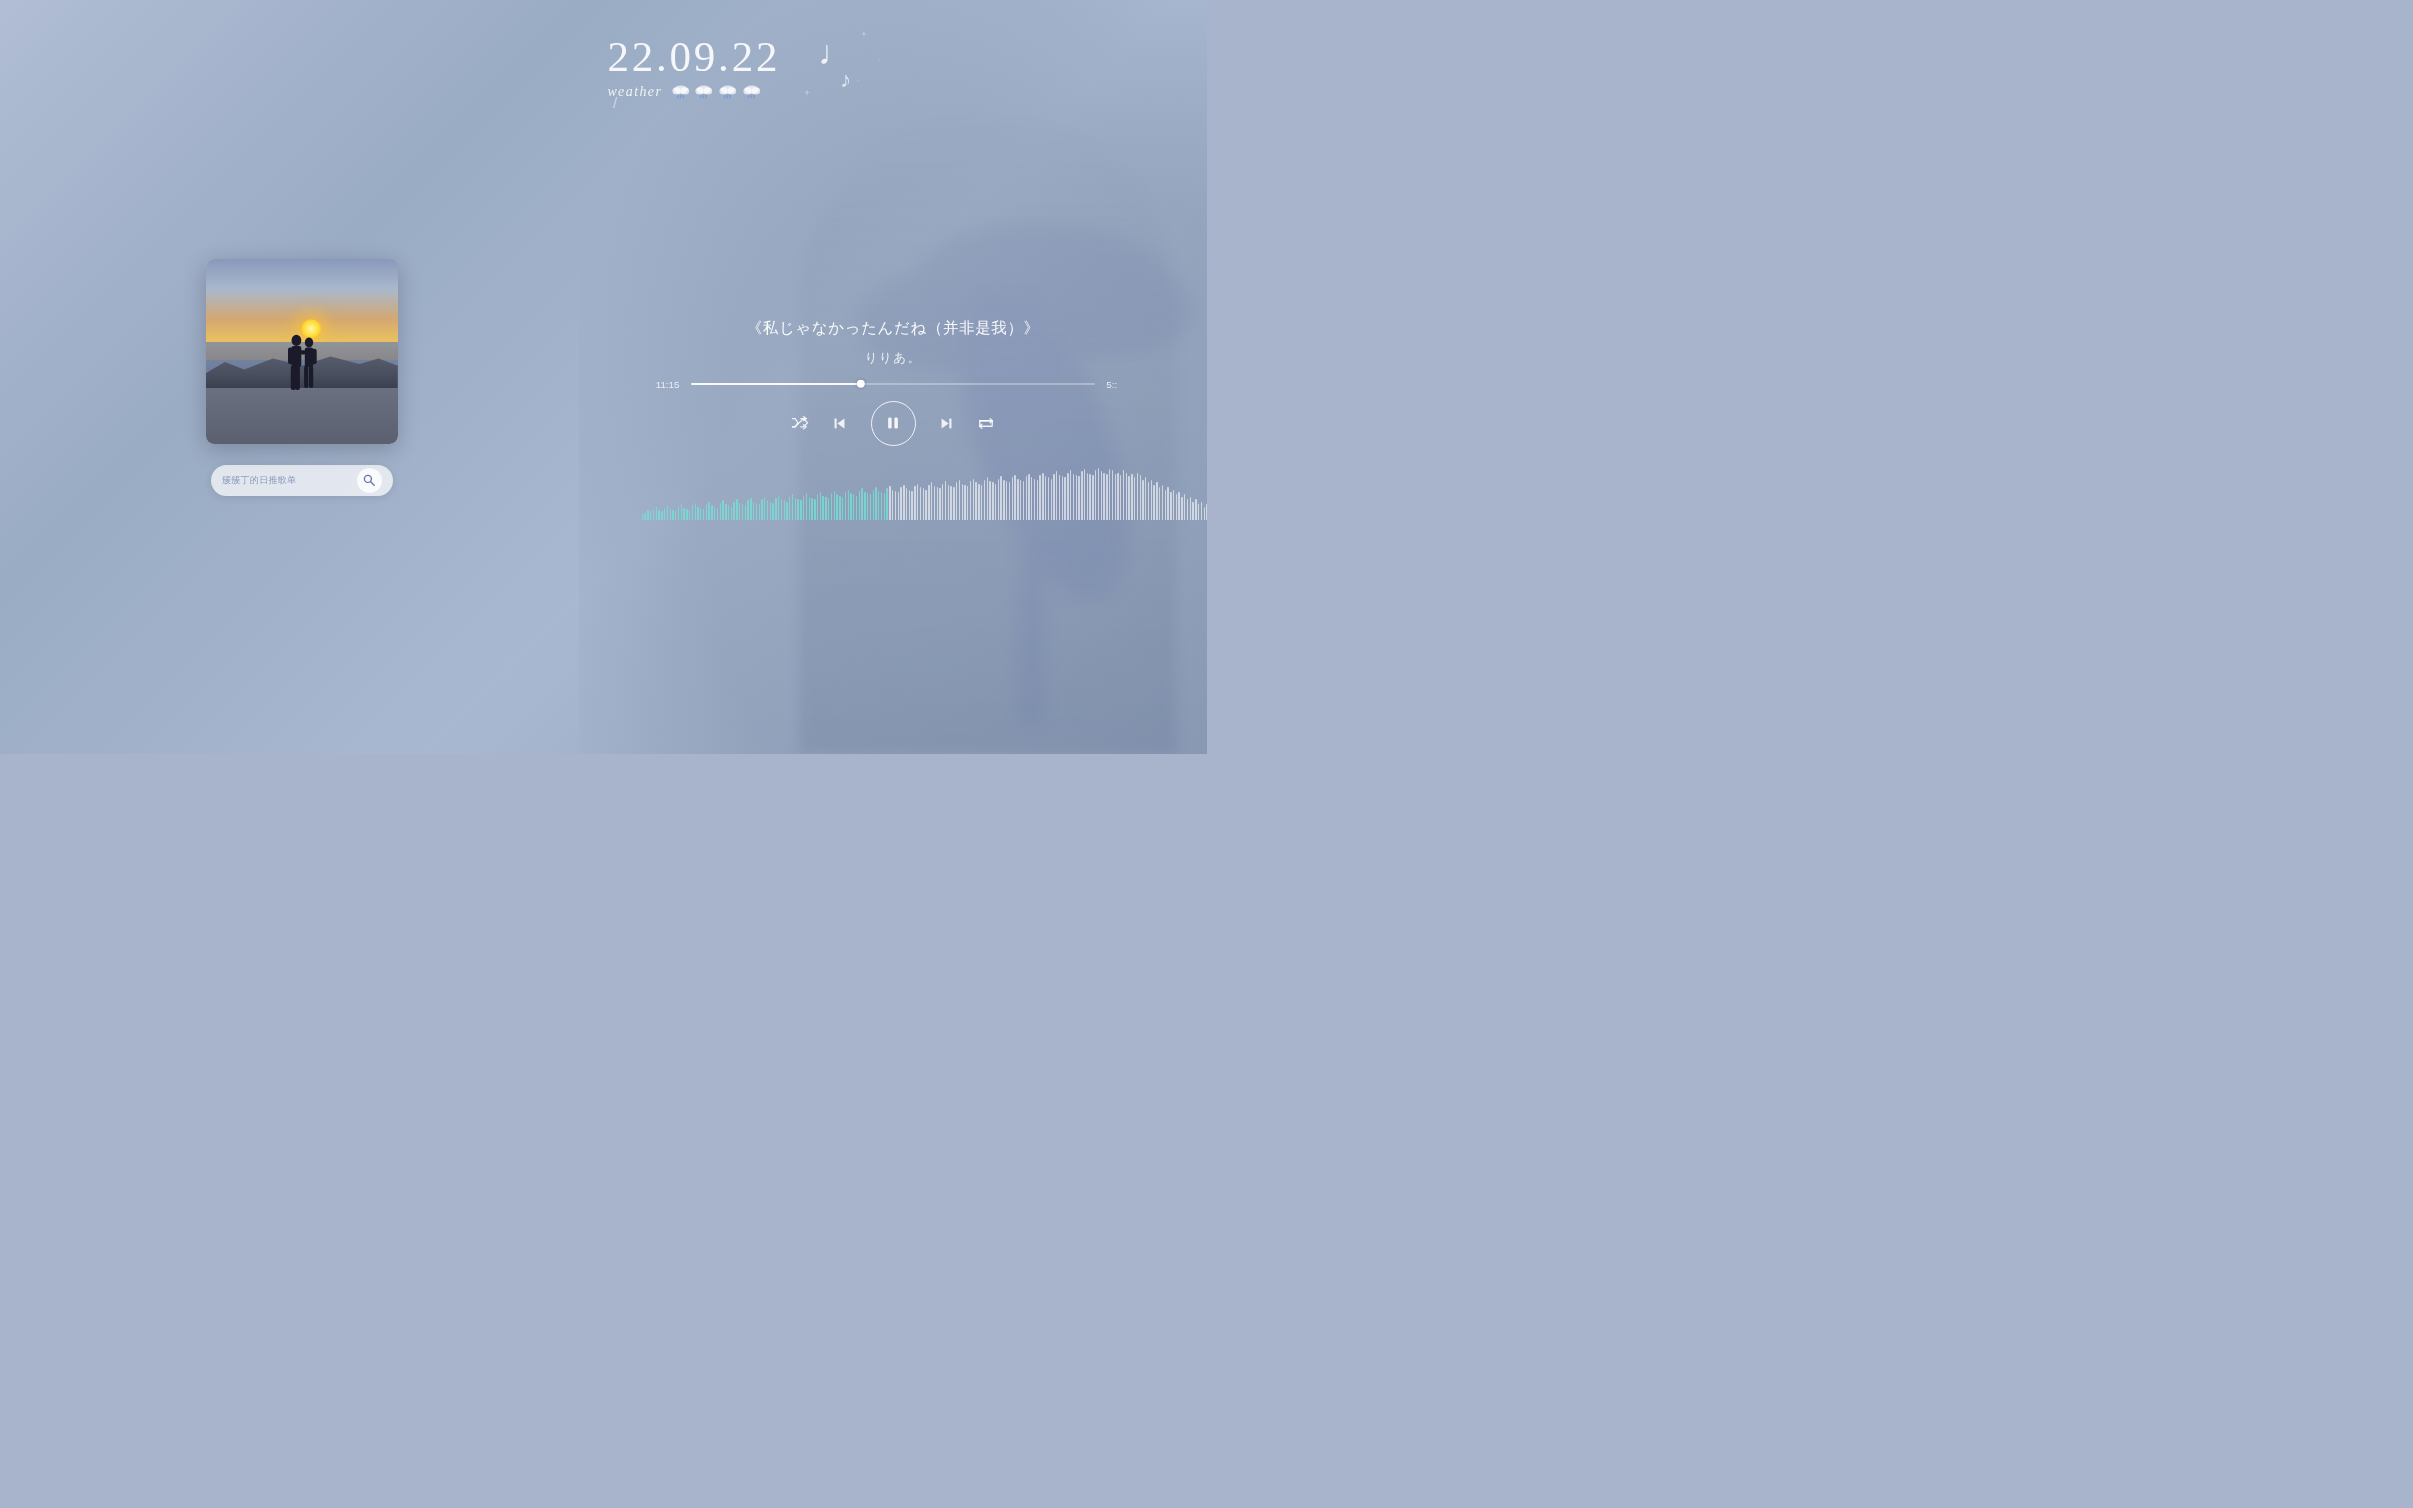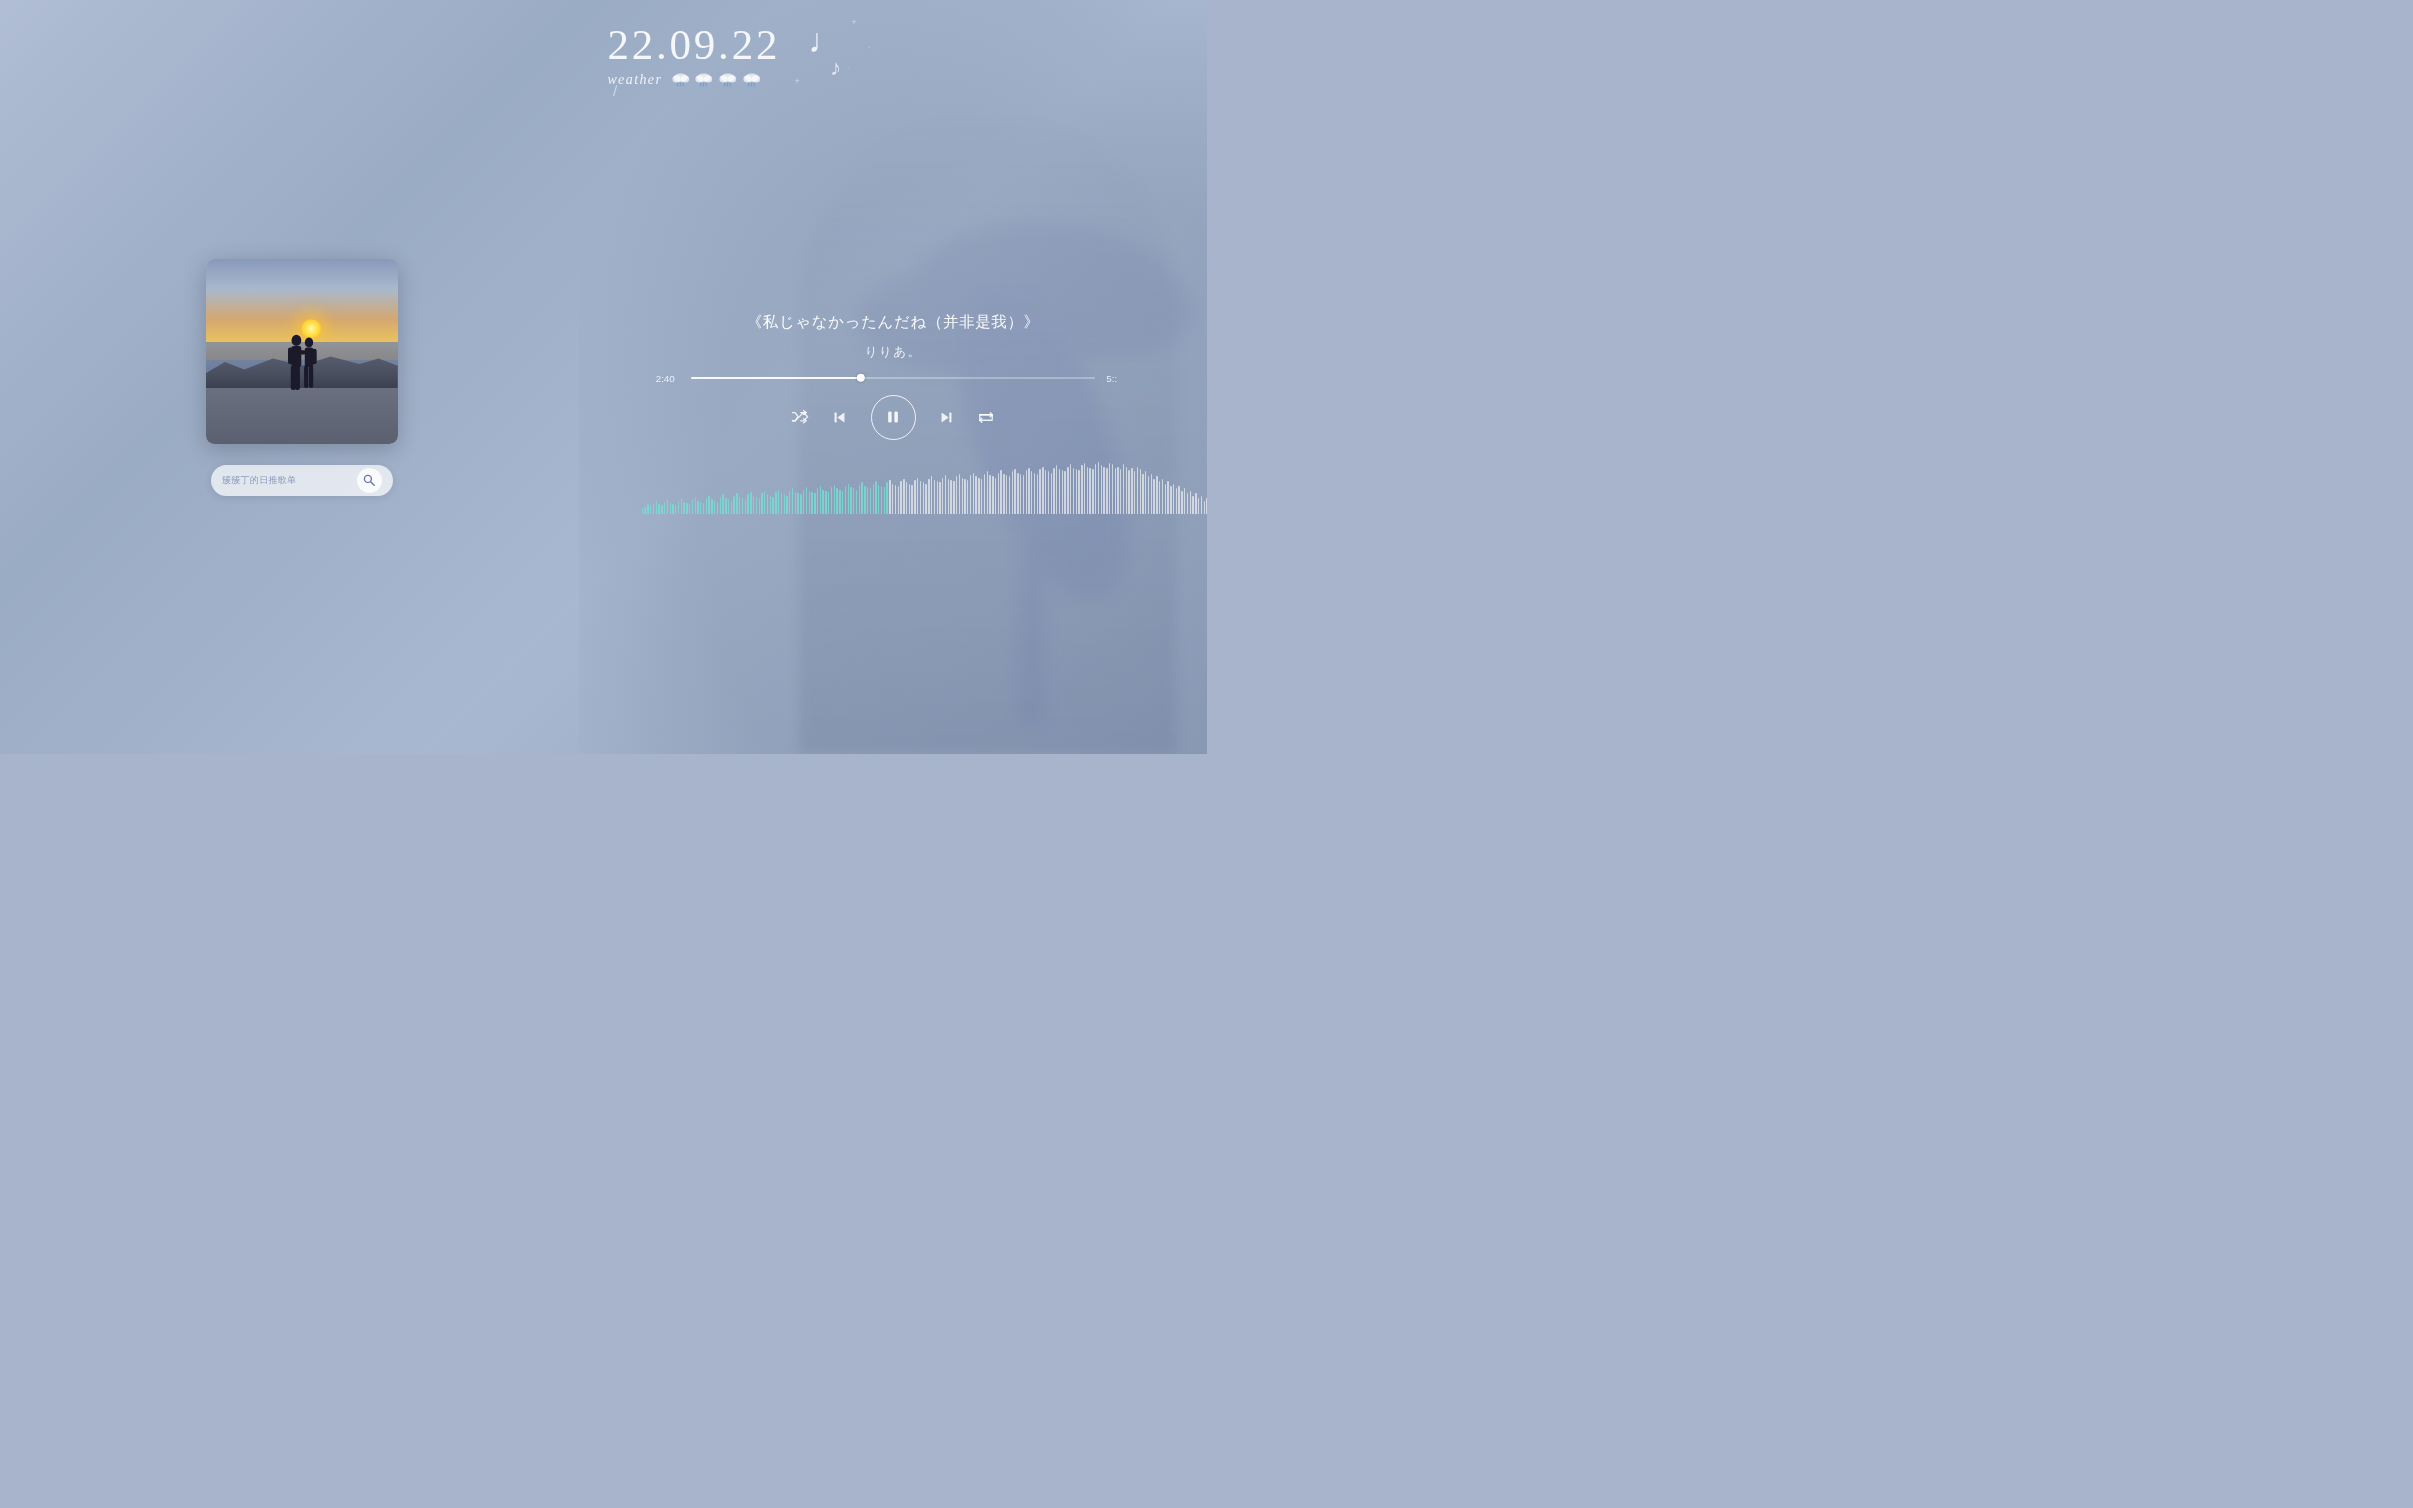--- a/index.html
+++ b/index.html
@@ -362,21 +362,21 @@
   <svg style="position:absolute;bottom:0;right:0;width:70%;height:80%;opacity:0.12;filter:blur(8.4px)" viewBox="0 0 400 500">
     <ellipse cx="250" cy="100" rx="120" ry="60" fill="#6070a0"></ellipse>
     <ellipse cx="180" cy="130" rx="100" ry="50" fill="#6070a0"></ellipse>
     <ellipse cx="300" cy="120" rx="90" ry="45" fill="#6070a0"></ellipse>
     <rect x="230" y="100" width="20" height="400" rx="10" fill="#5060a0"></rect>
     <ellipse cx="200" cy="250" rx="60" ry="150" fill="#5060a0" style="transform-origin:200px 100px;transform:rotate(-20deg)"></ellipse>
   </svg>
 
   <div class="player-content">
 
-    <div style="display:flex;align-items:flex-start;justify-content:flex-start;gap:14px;margin-top:9px">
+    <div style="display:flex;align-items:flex-start;justify-content:flex-start;gap:24px;margin-top:21px">
       <div>
         <div class="date-text">22.09.22</div>
         <div class="weather-row">
           <span class="weather-label">weather</span>
           <div class="weather-icons">
 
             <svg width="19.6" height="15.4" viewBox="0 0 28 22">
               <ellipse cx="14" cy="8" rx="10" ry="6" fill="rgba(255,255,255,0.7)"></ellipse>
               <ellipse cx="8" cy="10" rx="6" ry="5" fill="rgba(255,255,255,0.7)"></ellipse>
               <ellipse cx="20" cy="10" rx="6" ry="5" fill="rgba(255,255,255,0.7)"></ellipse>
@@ -424,21 +424,21 @@
     </div>
 
     <div style="margin-left:5.6px;margin-top:-5.6px;color:rgba(255,255,255,0.5);font-size:15.4px">/</div>
 
     <div class="music-player">
 
       <div class="song-title">《私じゃなかったんだね（并非是我）》</div>
       <div class="song-artist">りりあ。</div>
 
       <div class="progress-section">
-        <span class="time-text">2:40</span>
+        <span class="time-text">11:15</span>
         <div class="progress-bar-wrap">
           <div class="progress-fill"></div>
           <div class="progress-thumb"></div>
         </div>
         <span class="time-text">5::</span>
       </div>
 
       <div class="controls">
         <div class="ctrl-btn">
           <svg width="18" height="15.4" viewBox="0 0 26 22" fill="none">

